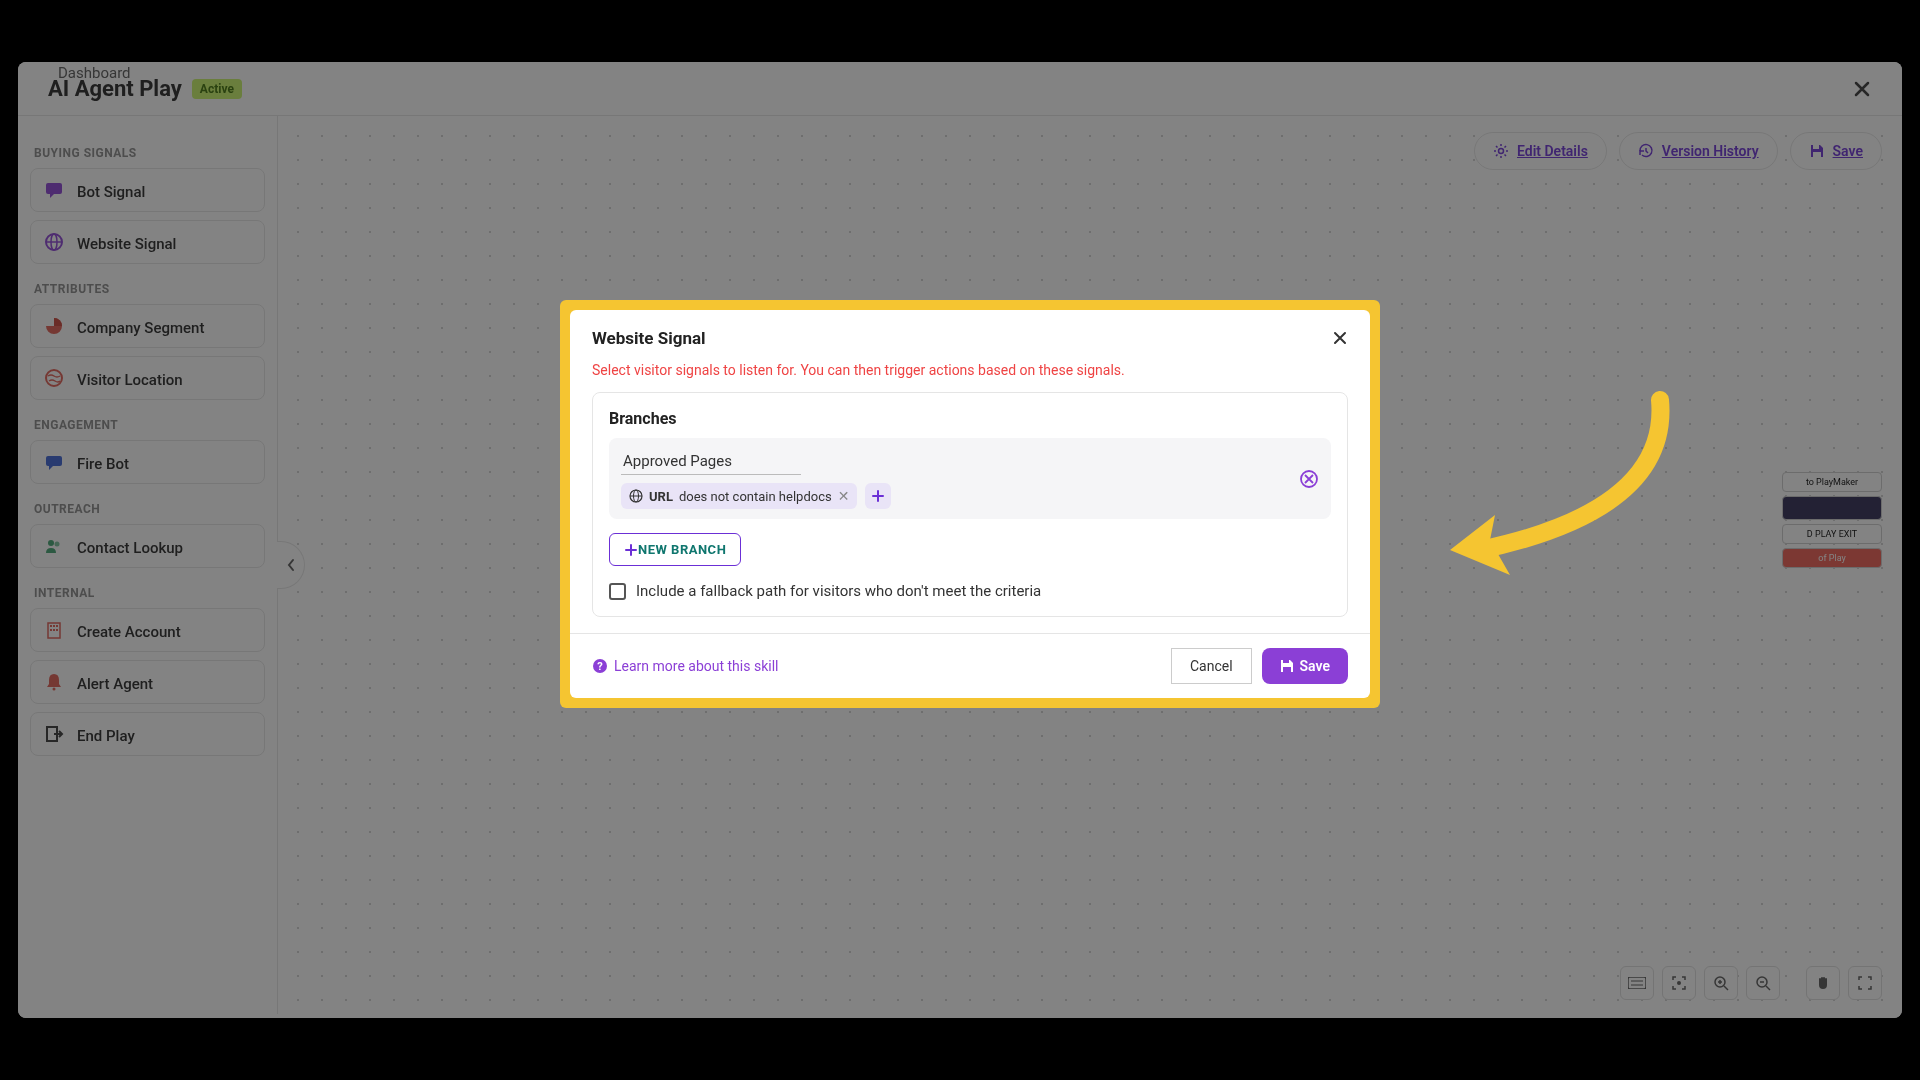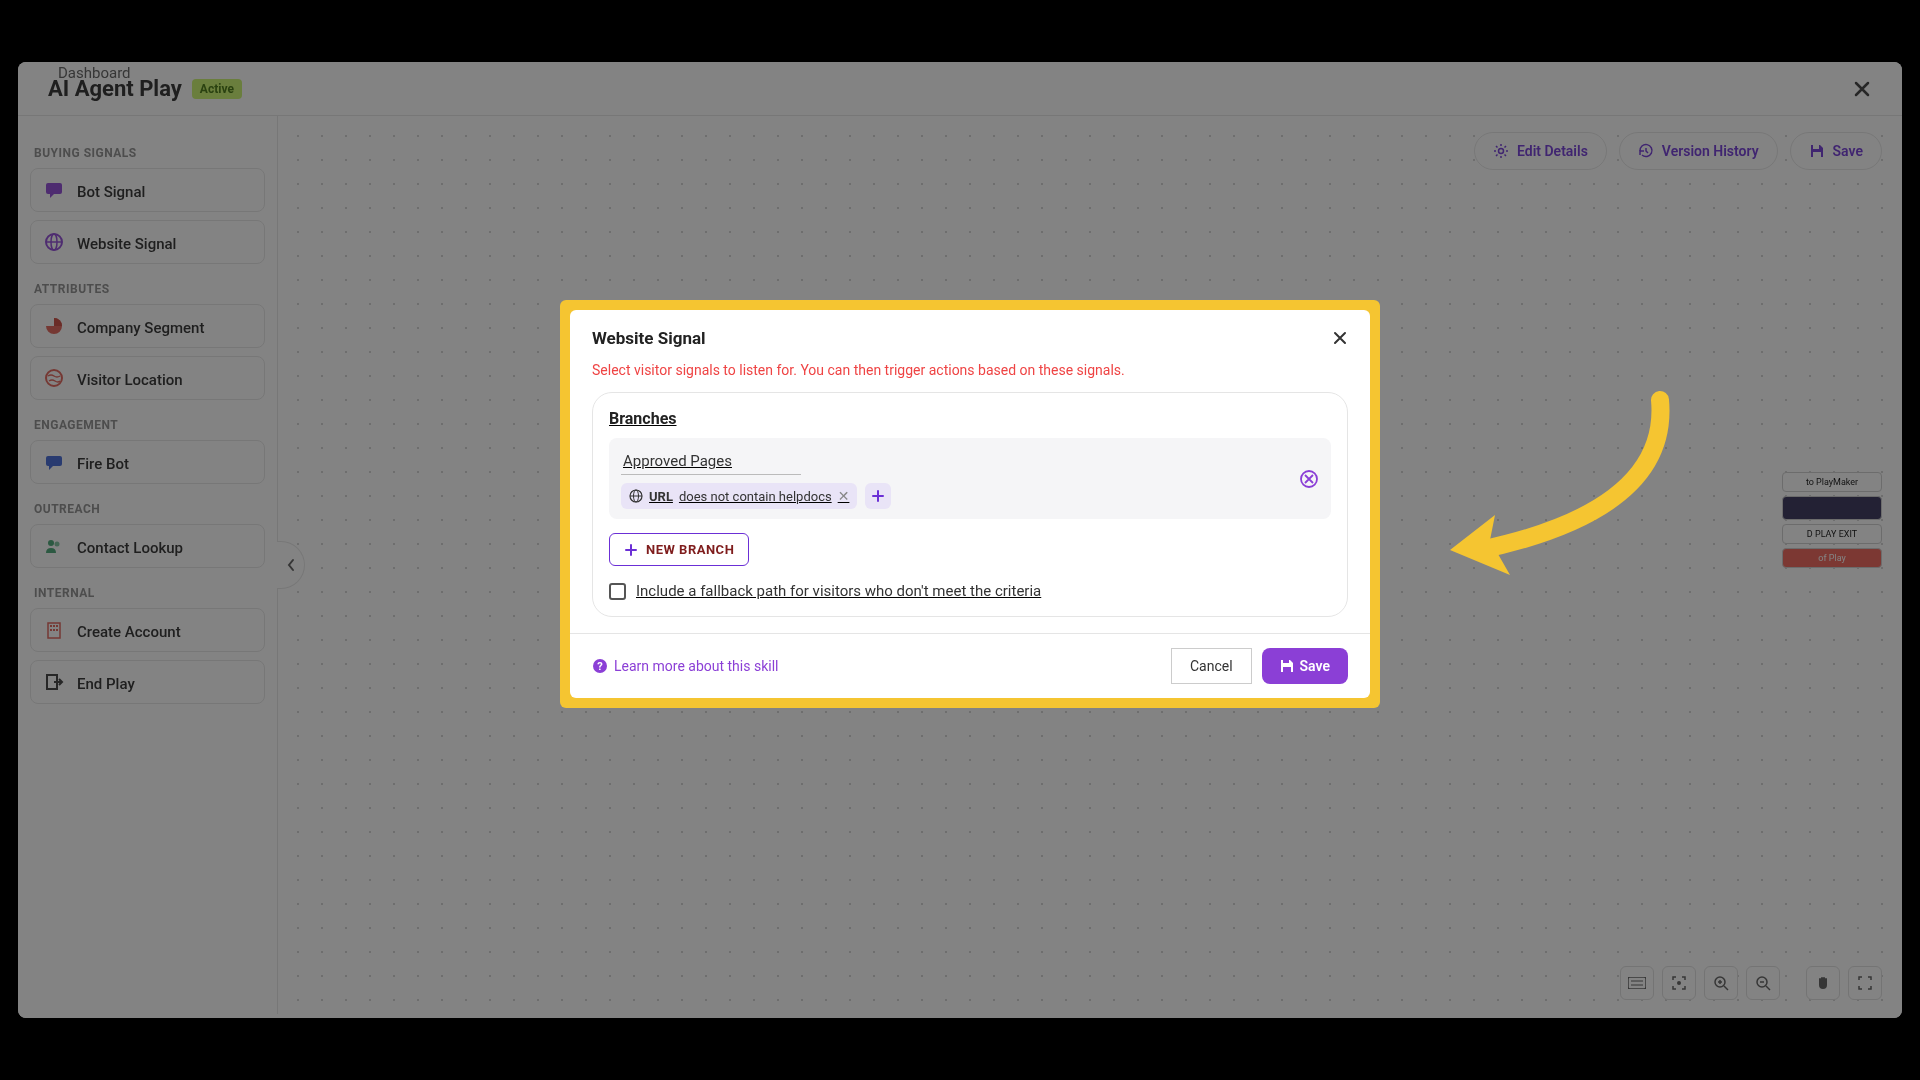--- a/index.html
+++ b/index.html
@@ -21,21 +21,21 @@
 
 .sidebar { width: 260px; border-right: 1px solid #e5e5e5; padding: 12px; overflow-y: auto; }
 .search-input { width: 100%; padding: 10px 12px; border: none; font-size: 18px; color: #999; outline: none; }
 .section-label { font-size: 12px; font-weight: 700; color: #888; letter-spacing: 0.5px; margin: 18px 4px 8px; }
 .skill-item { display: flex; align-items: flex-end; padding: 10px 12px; border: 1px solid #e5e5e5; border-radius: 8px; margin-bottom: 8px; cursor: pointer; font-size: 15px; color: #222; font-weight: 500; }
 .skill-icon { width: 22px; height: 22px; margin-right: 12px; display: flex; align-items: center; justify-content: center; }
 
 .canvas { flex: 1; position: relative; background-image: radial-gradient(circle, #d0d0d0 1px, transparent 1px); background-size: 24px 24px; background-position: 8px 8px; }
 
 .toolbar { position: absolute; top: 16px; right: 20px; display: flex; gap: 12px; }
-.tool-btn { display: flex; align-items: center; gap: 8px; padding: 10px 18px; border: 1px solid #e5e5e5; border-radius: 999px; background: #fff; font-size: 14px; font-weight: 600; color: #6b2fd6; cursor: pointer; }
+.tool-btn { display: flex; align-items: center; gap: 8px; padding: 10px 18px; border: 1px solid #e5e5e5; border-radius: 999px; background: #fff; font-size: 14px; font-weight: 600; color: #6b2fd6; cursor: pointer; text-decoration: underline; }
 .tool-btn.save { color: #6b2fd6; }
 
 .collapse-handle { position: absolute; left: -1px; top: 50%; transform: translateY(-50%); width: 28px; height: 48px; border: 1px solid #e5e5e5; border-left: none; border-radius: 0 24px 24px 0; background: #fff; display: flex; align-items: center; justify-content: center; cursor: pointer; }
 
 .bottom-controls { position: absolute; bottom: 14px; right: 20px; display: flex; gap: 8px; }
 .ctrl-btn { width: 34px; height: 34px; border: 1px solid #ddd; border-radius: 6px; background: #fff; display: flex; align-items: center; justify-content: center; cursor: pointer; }
 
 .bg-nodes { position: absolute; right: 20px; top: 356px; width: 100px; font-size: 9px; }
 .bg-node { background: #fff; border: 1px solid #ccc; border-radius: 4px; padding: 4px; margin-bottom: 4px; text-align: center; }
 .bg-node.dark { background: #2a2650; color: #fff; height: 24px;}
@@ -43,31 +43,31 @@
 
 .dim-overlay { position: absolute; inset: 0; background: rgba(30,30,30,0.55); }
 
 .modal-wrap { position: absolute; left: 560px; top: 300px; width: 820px; background: #f5c531; padding: 10px; border-radius: 6px; }
 .modal { background: #fff; border-radius: 6px; overflow: hidden; }
 .modal-head { display: flex; align-items: center; padding: 18px 22px 6px; }
 .modal-title { font-size: 17px; font-weight: 700; color: #222; }
 .modal-close { margin-left: auto; font-size: 20px; color: #333; cursor: pointer; }
 .modal-desc { padding: 8px 22px 14px; font-size: 14px; color: #ef4444; }
 
-.branches-card { margin: 0 22px 16px; border: 1px solid #e5e5e5; border-radius: 20px; padding: 16px; text-decoration: underline; }
+.branches-card { margin: 0 22px 16px; border: 1px solid #e5e5e5; border-radius: 8px; padding: 16px; }
 .branches-title { font-size: 16px; font-weight: 700; color: #222; margin-bottom: 10px; }
 .branch-row { background: #f5f5f7; border-radius: 8px; padding: 10px 12px; display: flex; flex-direction: column; gap: 8px; position: relative; }
 .branch-name { border: none; border-bottom: 1px solid #bbb; background: transparent; font-size: 15px; color: #333; padding: 4px 2px; width: 180px; outline: none; }
 .chips { display: flex; gap: 8px; align-items: center; }
 .chip { display: flex; align-items: center; gap: 6px; background: #e9e4f7; border-radius: 6px; padding: 5px 8px; font-size: 13px; color: #333; }
 .chip .remove { color: #888; cursor: pointer; font-size: 14px; }
 .chip-add { width: 26px; height: 26px; background: #e9e4f7; border-radius: 6px; display: flex; align-items: center; justify-content: center; color: #6b2fd6; cursor: pointer; }
 .delete-branch { position: absolute; right: 12px; top: 50%; transform: translateY(-50%); color: #8b3fd6; cursor: pointer; }
 
-.new-branch-btn { display: inline-flex; align-items: center; gap: 8px; border: 1.5px solid #6b2fd6; color: #7f1d1d; background: #fff; border-radius: 6px; padding: 8px 14px; font-size: 13px; font-weight: 700; letter-spacing: 0.5px; margin-top: 14px; cursor: pointer; }
+.new-branch-btn { display: inline-flex; align-items: center; gap: 0; border: 1.5px solid #6b2fd6; color: #0f766e; background: #fff; border-radius: 6px; padding: 8px 14px; font-size: 13px; font-weight: 700; letter-spacing: 0.5px; margin-top: 14px; cursor: pointer; }
 
 .fallback-row { display: flex; align-items: center; gap: 10px; margin-top: 16px; font-size: 15px; color: #333; }
 .fallback-check { width: 17px; height: 17px; border: 2px solid #555; border-radius: 3px; }
 
 .modal-footer { border-top: 1px solid #e5e5e5; padding: 14px 22px; display: flex; align-items: center; }
 .learn-link { display: flex; align-items: center; gap: 6px; color: #8b3fd6; font-size: 14px; cursor: pointer; }
 .footer-btns { margin-left: auto; display: flex; gap: 10px; }
 .btn-cancel { padding: 9px 18px; border: 1px solid #ccc; border-radius: 0; background: #fff; font-size: 14px; cursor: pointer; color: #333; }
 .btn-save-modal { padding: 9px 18px; border: none; border-radius: 8px; background: #8b3fd6; color: #fff; font-size: 14px; font-weight: 600; cursor: pointer; display: flex; align-items: center; gap: 6px; }
 
@@ -170,20 +170,29 @@
               <rect x="4" y="3" width="12" height="15" fill="none" stroke="#e05a4f" stroke-width="1.5"></rect>
               <rect x="6" y="5" width="2" height="2" fill="#e05a4f"></rect>
               <rect x="9" y="5" width="2" height="2" fill="#e05a4f"></rect>
               <rect x="12" y="5" width="2" height="2" fill="#e05a4f"></rect>
               <rect x="6" y="9" width="2" height="2" fill="#e05a4f"></rect>
               <rect x="9" y="9" width="2" height="2" fill="#e05a4f"></rect>
               <rect x="12" y="9" width="2" height="2" fill="#e05a4f"></rect>
             </svg>
           </span>
         <span>Create Account</span>
+      </div>
+      <div class="skill-item">
+        <span class="skill-icon">
+            <svg width="20" height="20" viewBox="0 0 20 20">
+              <path d="M10 2 Q5 2 5 8 L5 12 L3 15 L17 15 L15 12 L15 8 Q15 2 10 2 Z" fill="#e05a4f"></path>
+              <circle cx="10" cy="17" r="1.5" fill="#e05a4f"></circle>
+            </svg>
+          </span>
+        <span>Alert Agent</span>
       </div>
       <div class="skill-item">
         <span class="skill-icon">
             <svg width="20" height="20" viewBox="0 0 20 20">
               <rect x="3" y="3" width="10" height="14" fill="none" stroke="#333" stroke-width="2"></rect>
               <path d="M10 10 L18 10 M15 7 L18 10 L15 13" stroke="#333" stroke-width="2" fill="none"></path>
             </svg>
           </span>
         <span>End Play</span>
       </div>

